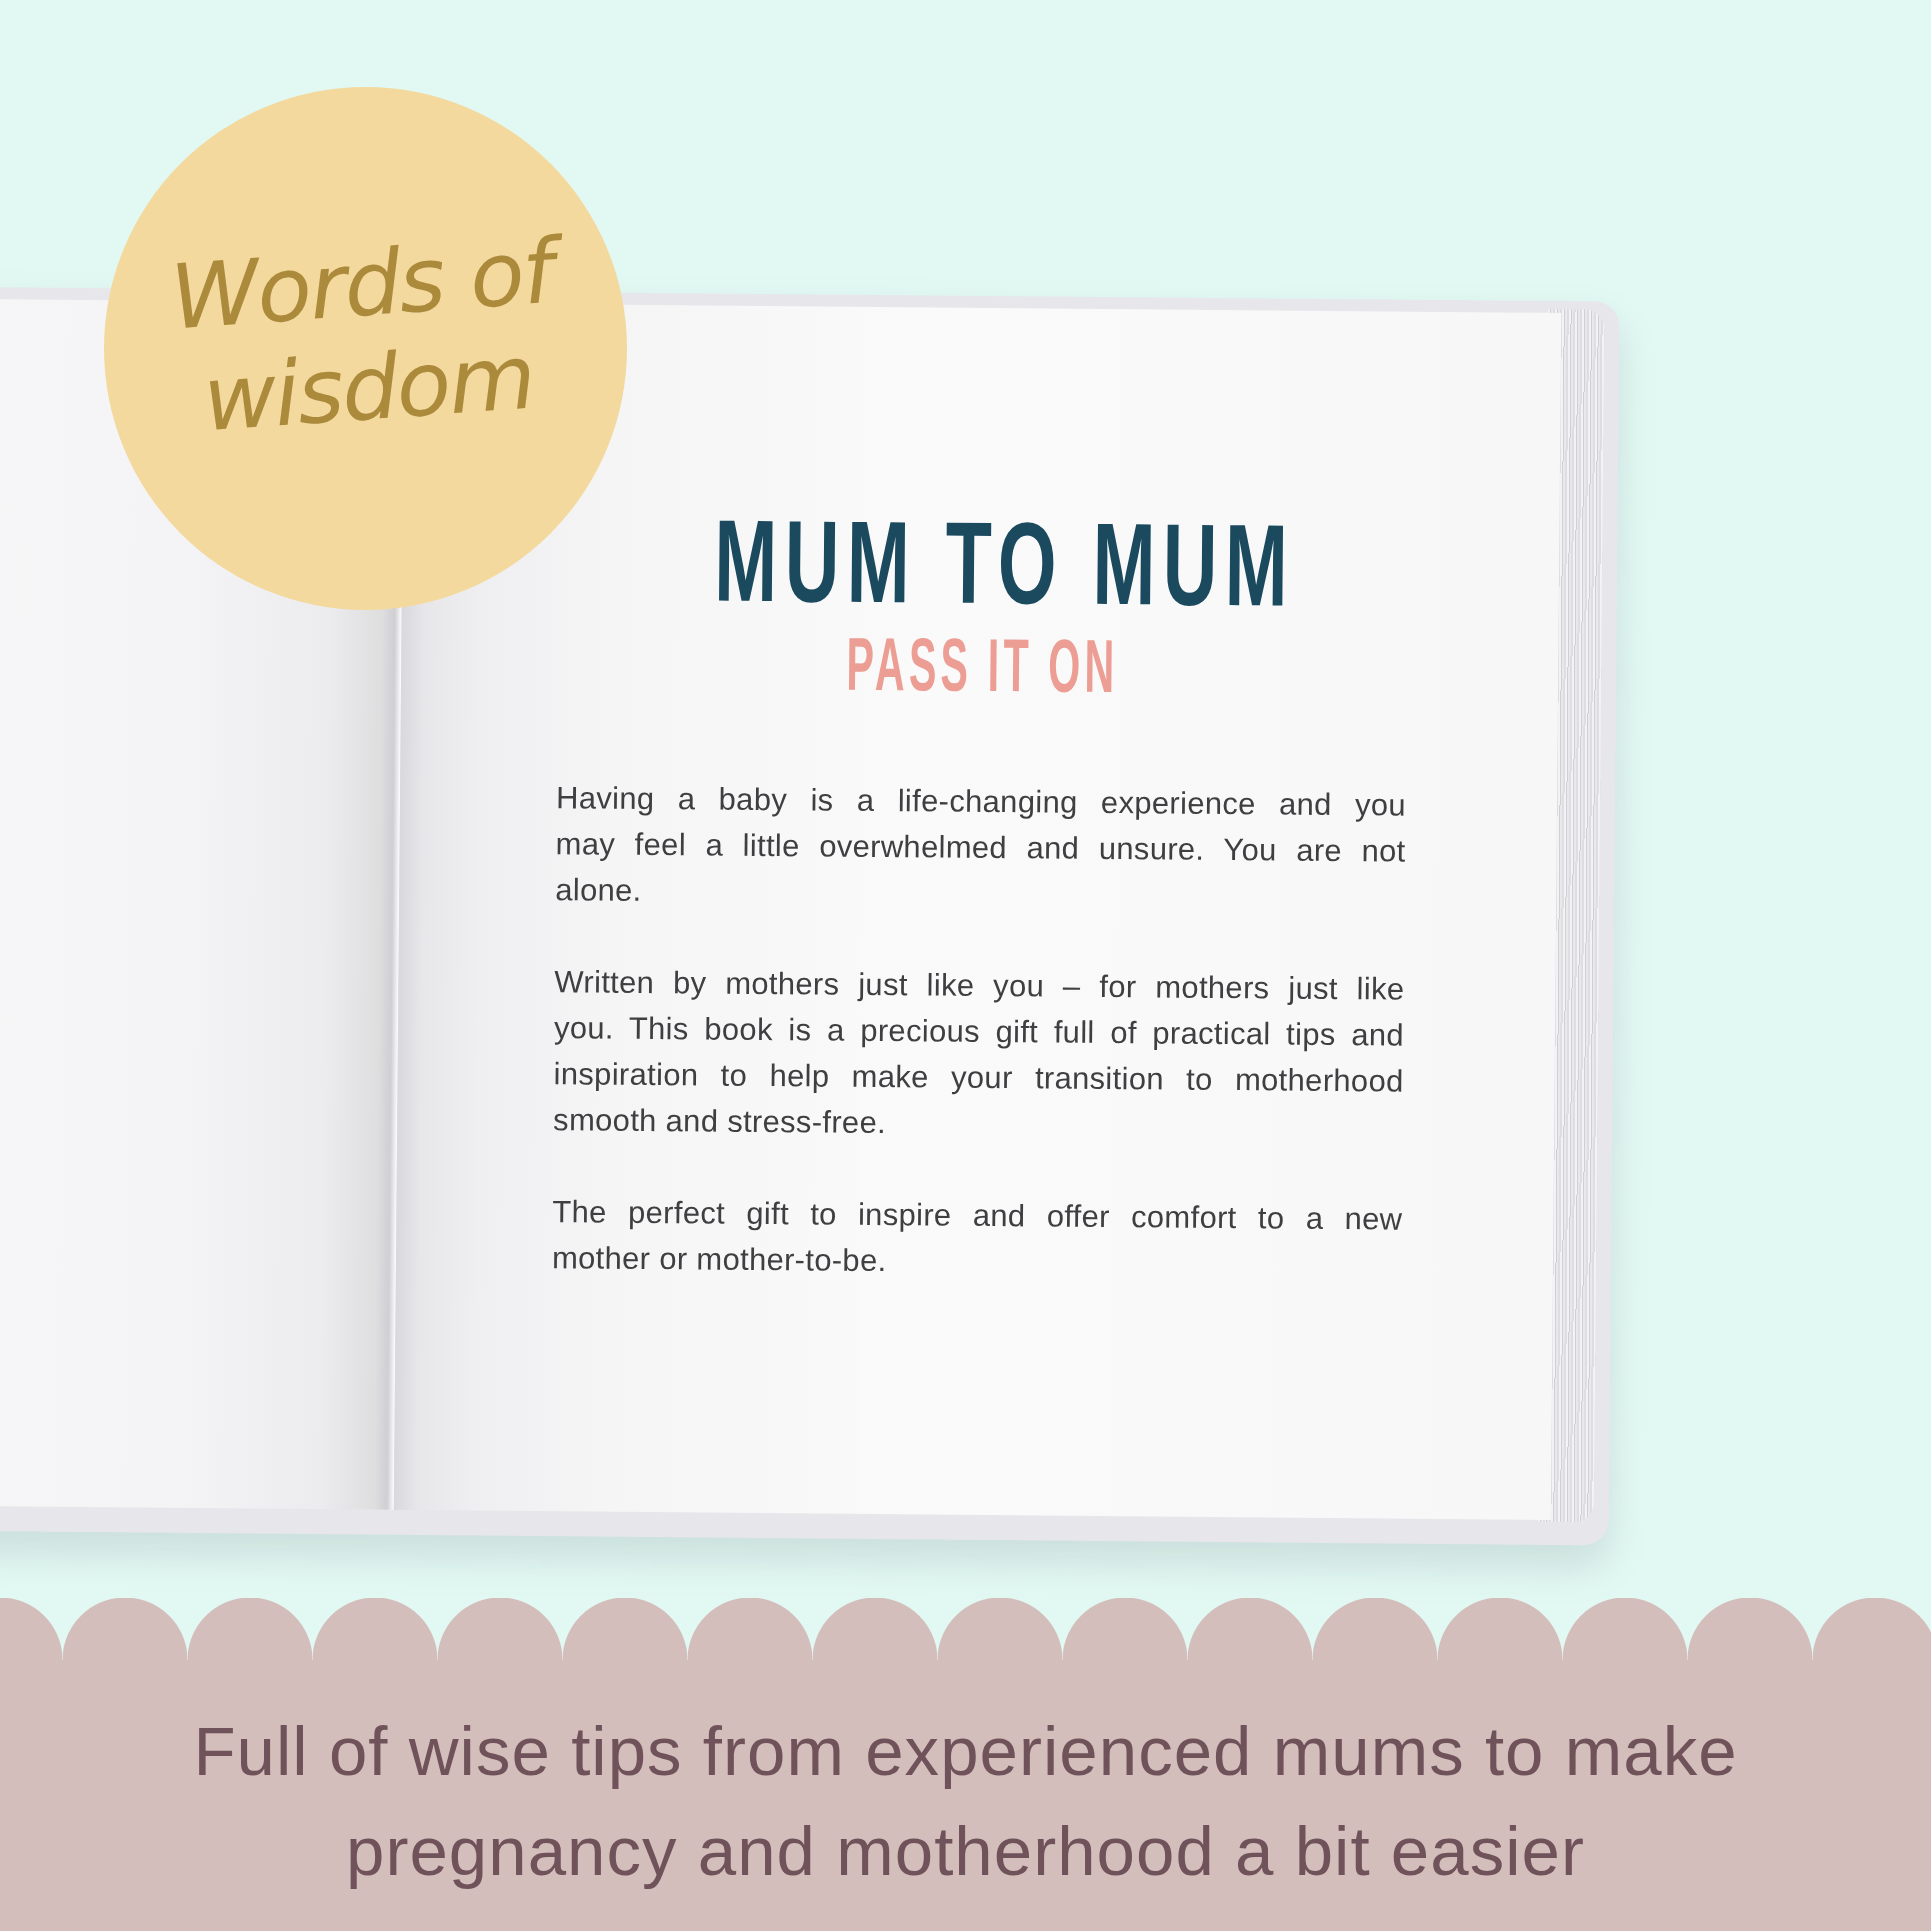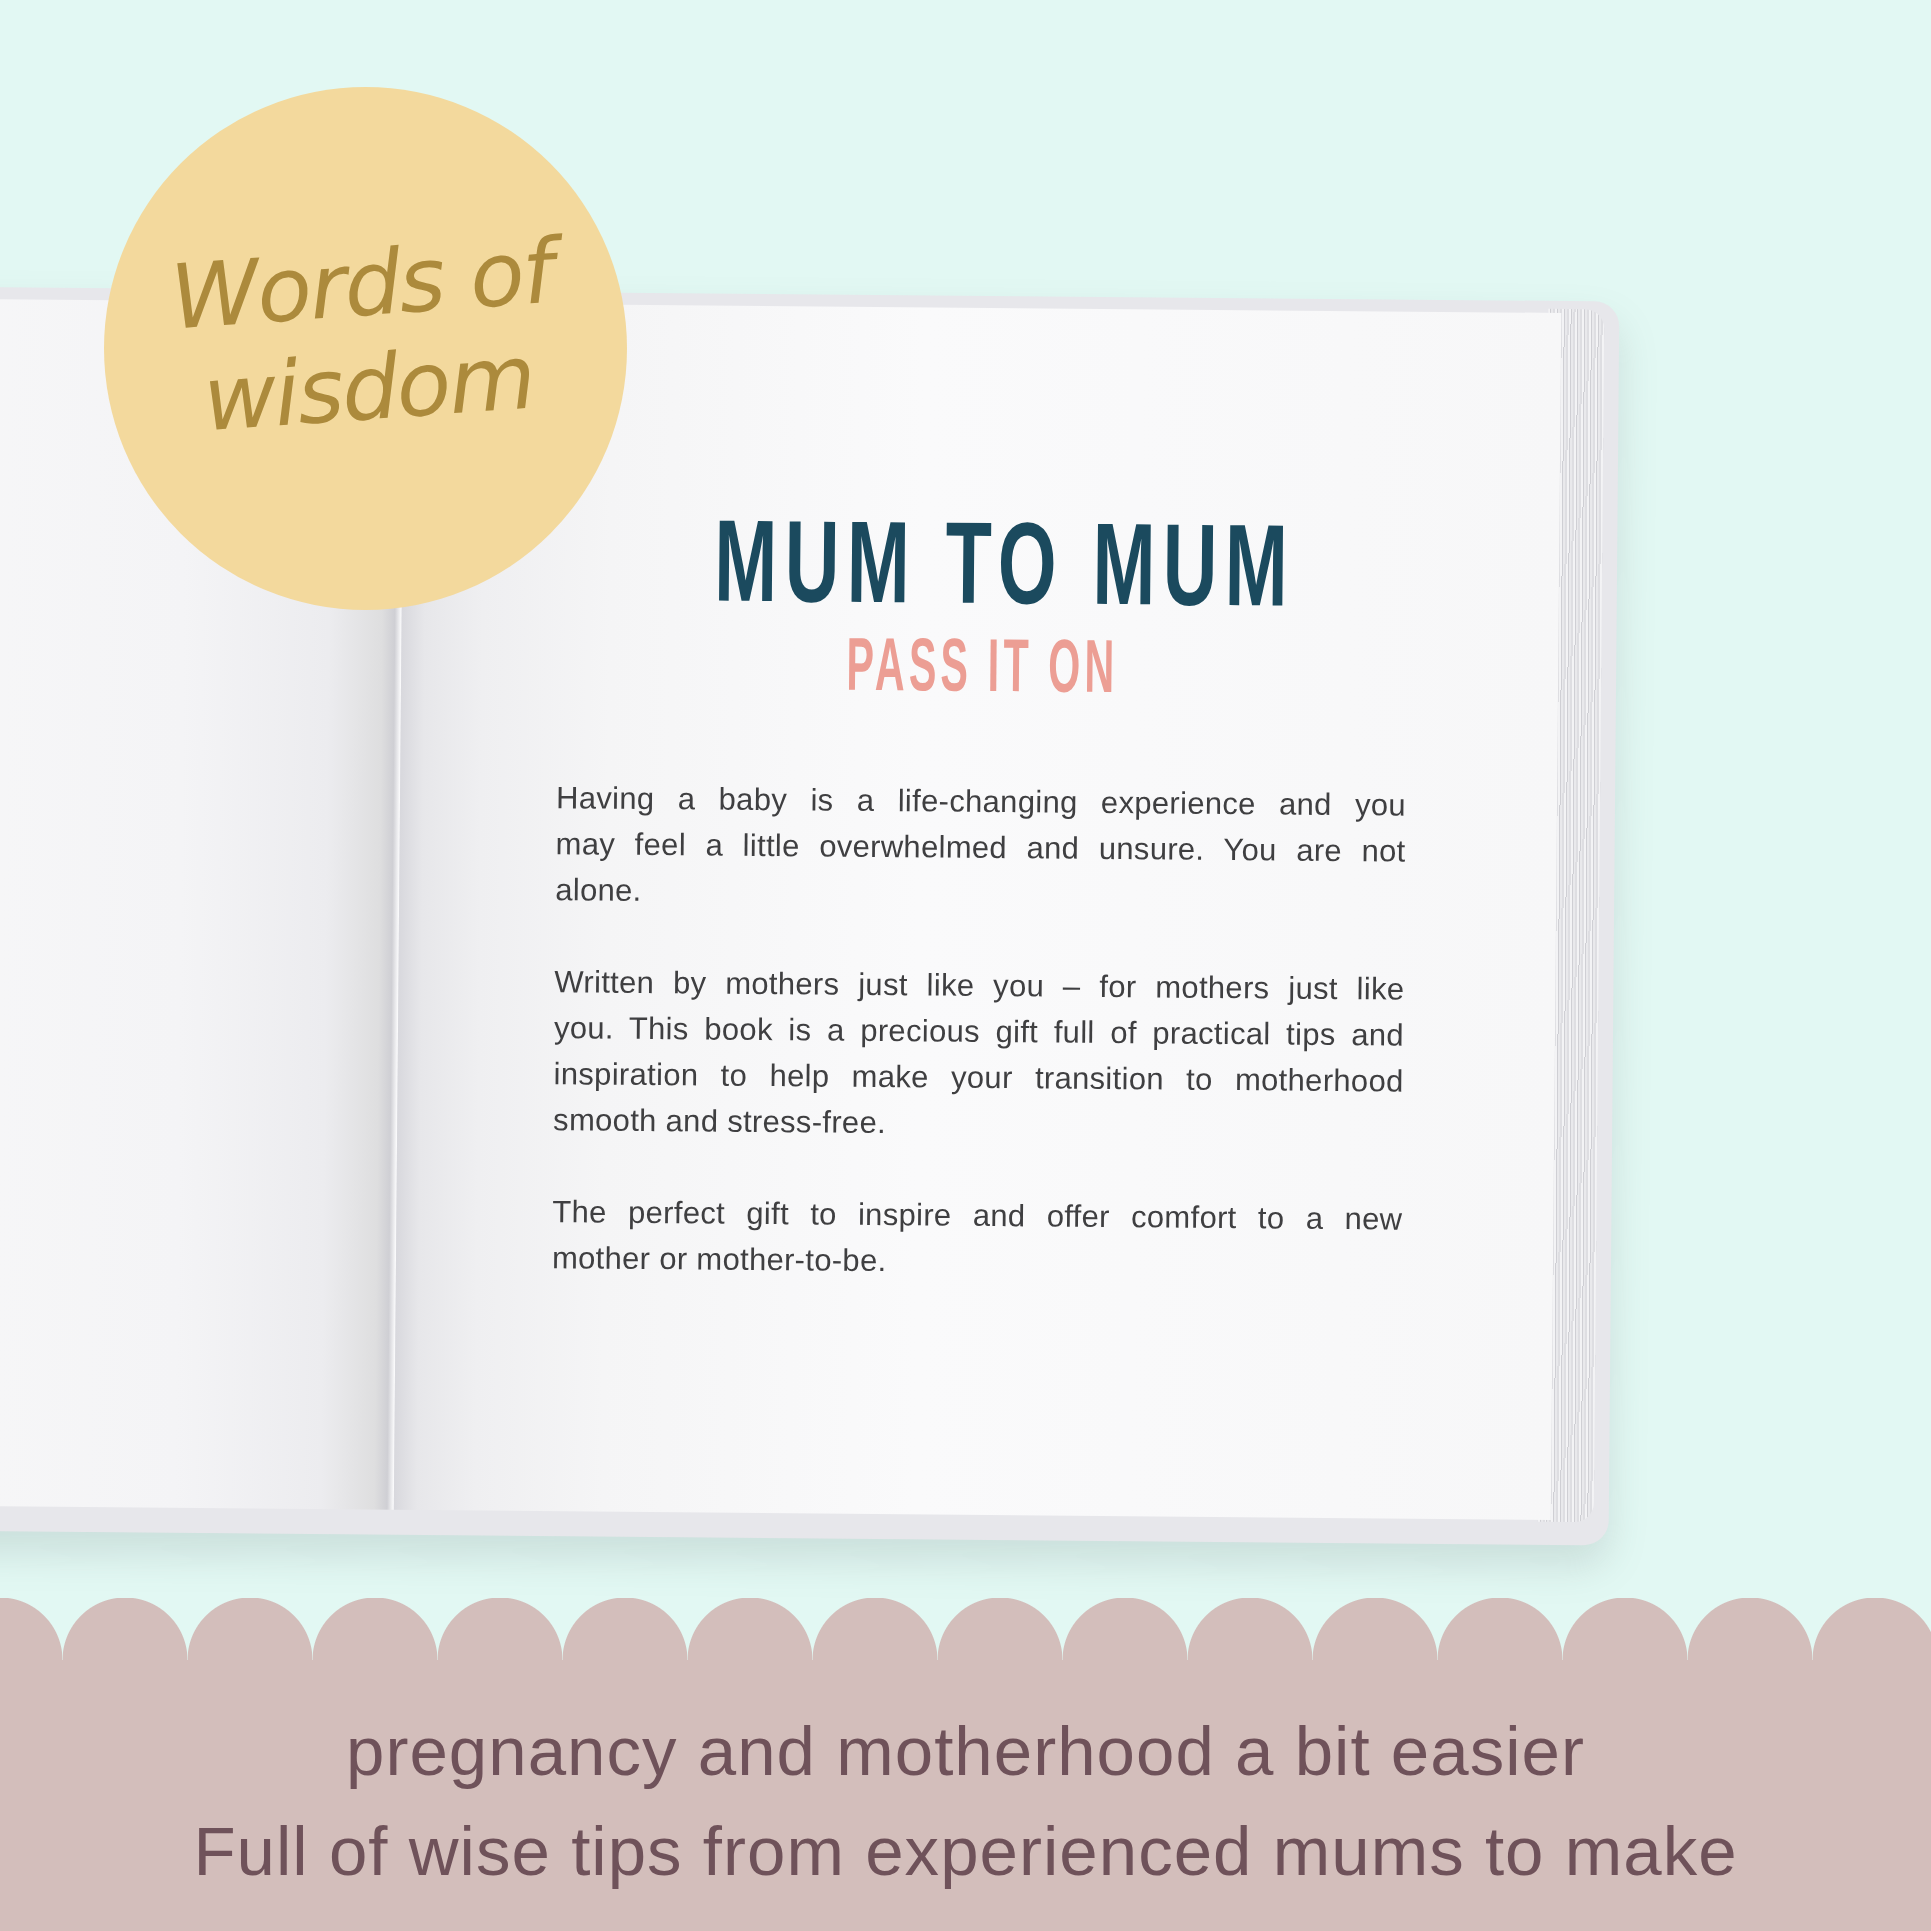--- a/index.html
+++ b/index.html
@@ -114,19 +114,19 @@
   <div class="badge">
     <div class="badge-text">
       <div>Words of</div>
       <div>wisdom</div>
     </div>
   </div>
 
   <div class="scallop-border"></div>
   <div class="footer-panel">
     <div class="footer-caption">
+      <div>Full of wise tips from experienced mums to make</div>
       <div>pregnancy and motherhood a bit easier</div>
-      <div>Full of wise tips from experienced mums to make</div>
     </div>
   </div>
 
 </div>
 
 
 </body></html>

